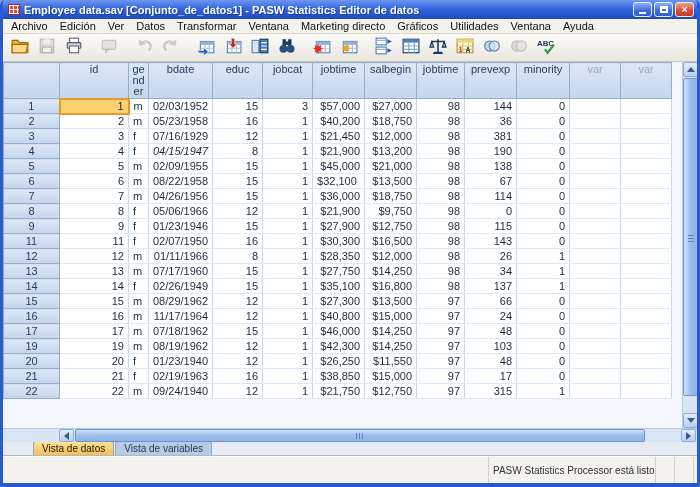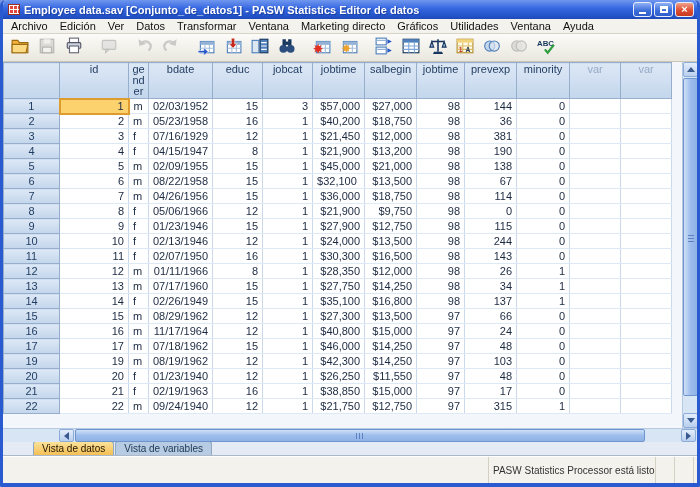--- a/index.html
+++ b/index.html
@@ -376,21 +376,21 @@
               <td style="text-align: right;">98</td>
               <td style="text-align: right;">381</td>
               <td style="text-align: right;">0</td>
               <td style="text-align: left;"></td>
               <td style="text-align: left;"></td>
             </tr>
             <tr>
               <td class="rowh">4</td>
               <td style="text-align: right;">4</td>
               <td style="text-align: left;">f</td>
-              <td style="text-align: center;">04/15/1947</td>
+              <td style="text-align: center; font-style: italic;">04/15/1947</td>
               <td style="text-align: right;">8</td>
               <td style="text-align: right;">1</td>
               <td style="text-align: right;">$21,900</td>
               <td style="text-align: right;">$13,200</td>
               <td style="text-align: right;">98</td>
               <td style="text-align: right;">190</td>
               <td style="text-align: right;">0</td>
               <td style="text-align: left;"></td>
               <td style="text-align: left;"></td>
             </tr>
@@ -458,35 +458,20 @@
               <td class="rowh">9</td>
               <td style="text-align: right;">9</td>
               <td style="text-align: left;">f</td>
               <td style="text-align: right;">01/23/1946</td>
               <td style="text-align: right;">15</td>
               <td style="text-align: right;">1</td>
               <td style="text-align: right;">$27,900</td>
               <td style="text-align: right;">$12,750</td>
               <td style="text-align: right;">98</td>
               <td style="text-align: right;">115</td>
-              <td style="text-align: right;">0</td>
-              <td style="text-align: left;"></td>
-              <td style="text-align: left;"></td>
-            </tr>
-            <tr>
-              <td class="rowh">10</td>
-              <td style="text-align: right;">10</td>
-              <td style="text-align: left;">f</td>
-              <td style="text-align: right;">02/13/1946</td>
-              <td style="text-align: right;">12</td>
-              <td style="text-align: right;">1</td>
-              <td style="text-align: right;">$24,000</td>
-              <td style="text-align: right;">$13,500</td>
-              <td style="text-align: right;">98</td>
-              <td style="text-align: right;">244</td>
               <td style="text-align: right;">0</td>
               <td style="text-align: left;"></td>
               <td style="text-align: left;"></td>
             </tr>
             <tr>
               <td class="rowh">11</td>
               <td style="text-align: right;">11</td>
               <td style="text-align: left;">f</td>
               <td style="text-align: right;">02/07/1950</td>
               <td style="text-align: right;">16</td>

